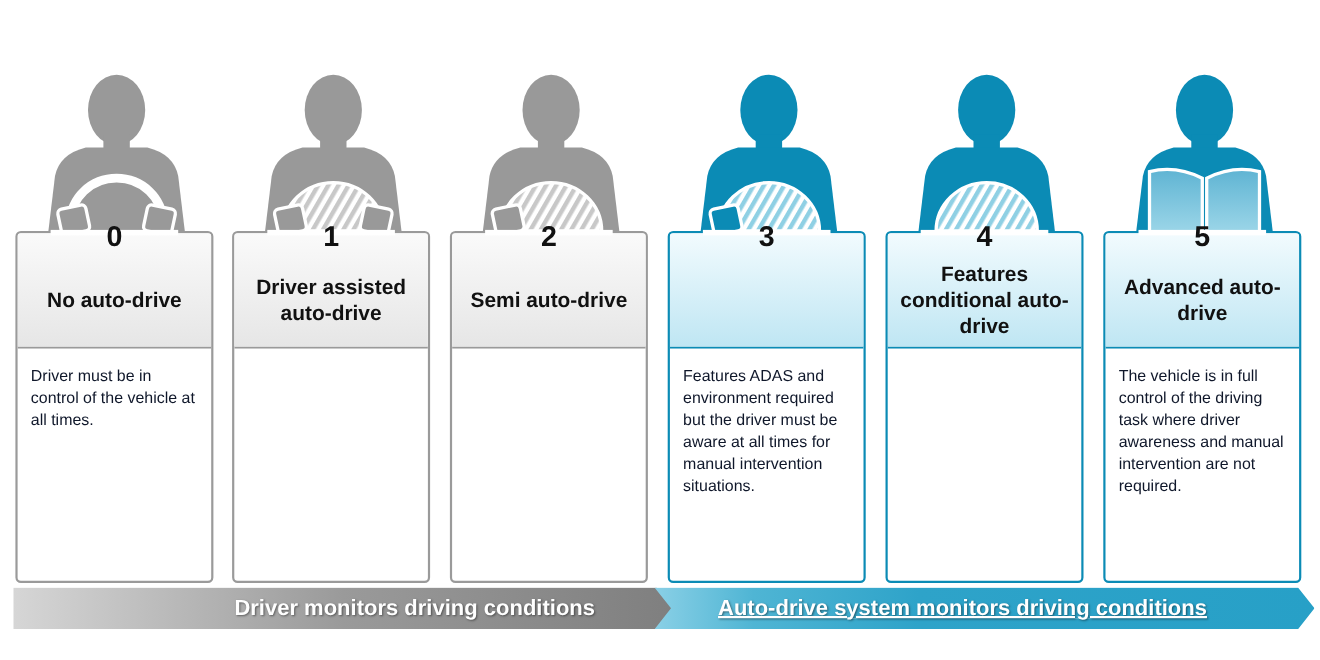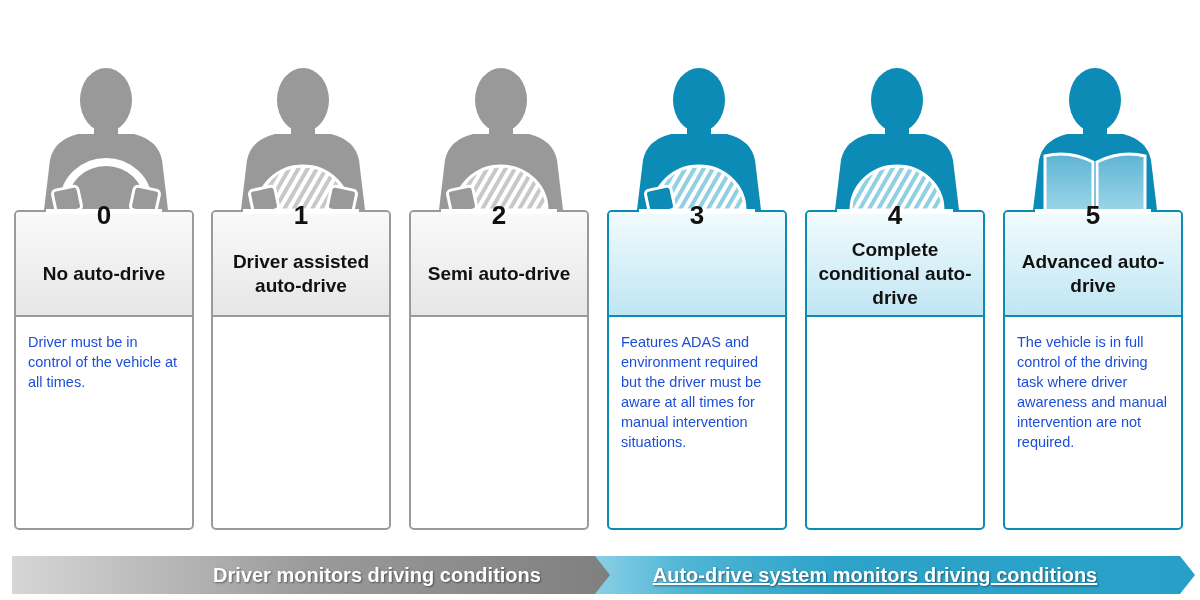--- a/index.html
+++ b/index.html
@@ -36,24 +36,24 @@
     position:absolute; top:-12px; left:0; right:0; text-align:center;
     font-weight:bold; font-size:26px; color:#111; line-height:30px;
   }
   .title {
     position:absolute; left:4px; right:4px; top:24px; bottom:4px;
     display:flex; align-items:center; justify-content:center; text-align:center;
     font-weight:bold; font-size:19px; line-height:24px; color:#111;
   }
   .desc {
     position:absolute; left:12px; right:8px; top:120px;
-    font-size:14.5px; line-height:20px; color:#1d4ed8;
+    font-size:14.5px; line-height:20px; color:#0f172a;
   }
   .bar {
-    position:absolute; top:556px; height:38px;
+    position:absolute; top:534px; height:38px;
     display:flex; align-items:center; justify-content:center;
     color:#fff; font-weight:bold; font-size:20px; text-shadow:1px 1px 2px rgba(0,0,0,0.45);
   }
   .bar-left {
     left:12px; width:600px;
     background:linear-gradient(90deg, #d6d6d6 0%, #b8b8b8 25%, #9a9a9a 50%, #7f7f7f 100%);
     clip-path:polygon(0 0, 585px 0, 600px 50%, 585px 100%, 0 100%);
   }
   .bar-right {
     left:595px; width:600px;
@@ -181,21 +181,21 @@
         <rect x="80" y="62" width="24" height="18"></rect>
         <path d="M30 150 L36 100 Q40 80 64 74 L120 74 Q144 80 148 100 L154 150 Z"></path>
       </g>
       <path d="M46 150 A46 44 0 0 1 138 150 Z" fill="url(#hb)" stroke="#fff" stroke-width="3"></path>
     </svg>
   </div>
   <div class="card blue">
     <div class="card-head">
       <div class="notch"></div>
       <div class="num">4</div>
-      <div class="title">Complete conditional auto-drive</div>
+      <div class="title">Features conditional auto-drive</div>
     </div>
   </div>
 </div>
 
 <div class="level" style="left:1003px">
   <div class="figure">
     <svg viewBox="0 0 184 170">
       <defs>
         <linearGradient id="bookg" x1="0" y1="0" x2="0" y2="1">
           <stop offset="0" stop-color="#5fb4d3"></stop>

